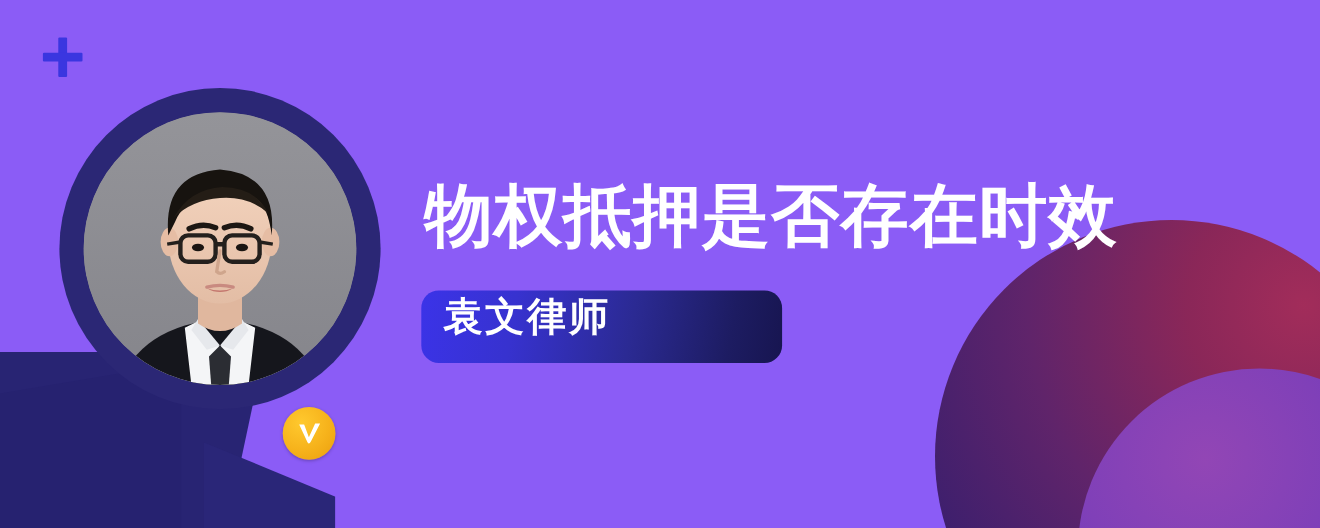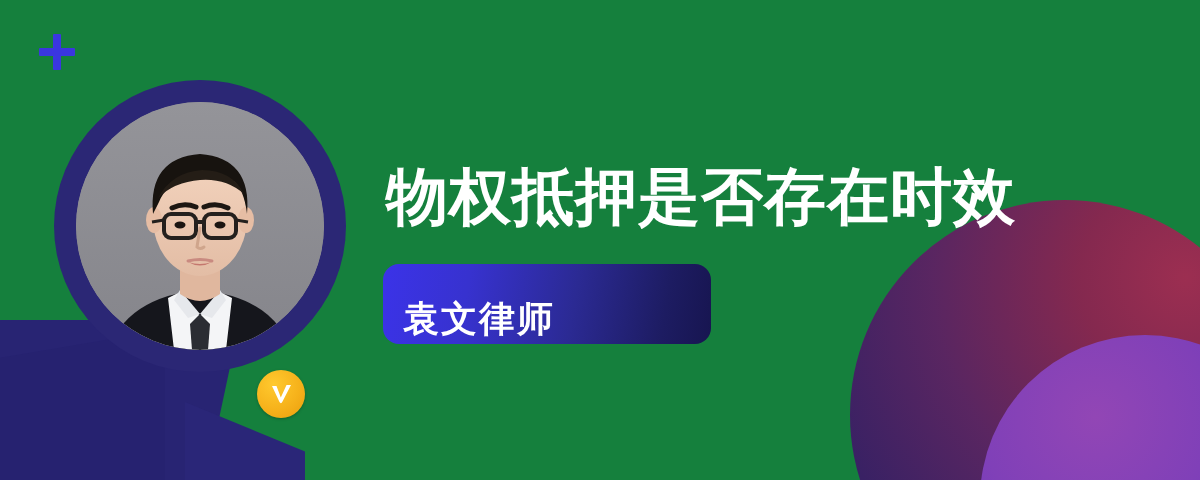--- a/index.html
+++ b/index.html
@@ -5,21 +5,21 @@
   * { margin:0; padding:0; box-sizing:border-box; }
   html, body {
     width:1200px; height:480px;
     background:#0f0b3c;
     font-family:"Liberation Sans","DejaVu Sans",sans-serif;
     overflow:hidden;
   }
   #banner {
     position:relative;
     width:1200px; height:480px;
-    background:#15803d;
+    background:#8b5cf6;
     overflow:hidden;
   }
 
   
   .deco-shape-left-a{
     position:absolute; left:-60px; top:320px;
     width:300px; height:220px;
     background:#282473;
     transform:skewX(-12deg);
     transform-origin:top left;
@@ -89,24 +89,24 @@
   
   .headline{
     position:absolute; left:386px; top:164px;
     font-size:62px; line-height:1.05;
     font-weight:700; color:#ffffff;
     letter-spacing:1px;
     white-space:nowrap;
   }
   .name-badge{
     position:absolute; left:383px; top:264px;
-    width:328px; height:80px;
+    width:328px; height:66px;
     border-radius:16px;
     background:linear-gradient(100deg, #3b33e8 0%, #3732cf 26%, #2b2a93 58%, #1d1c62 85%, #171550 100%);
-    display:flex; align-items:flex-end;
+    display:flex; align-items:flex-start;
   }
   .name-badge .name-text{
     padding-left:20px;
     font-size:36px; font-weight:700; color:#ffffff;
     letter-spacing:2px; white-space:nowrap;
   }
 </style>
 </head>
 <body>
 

